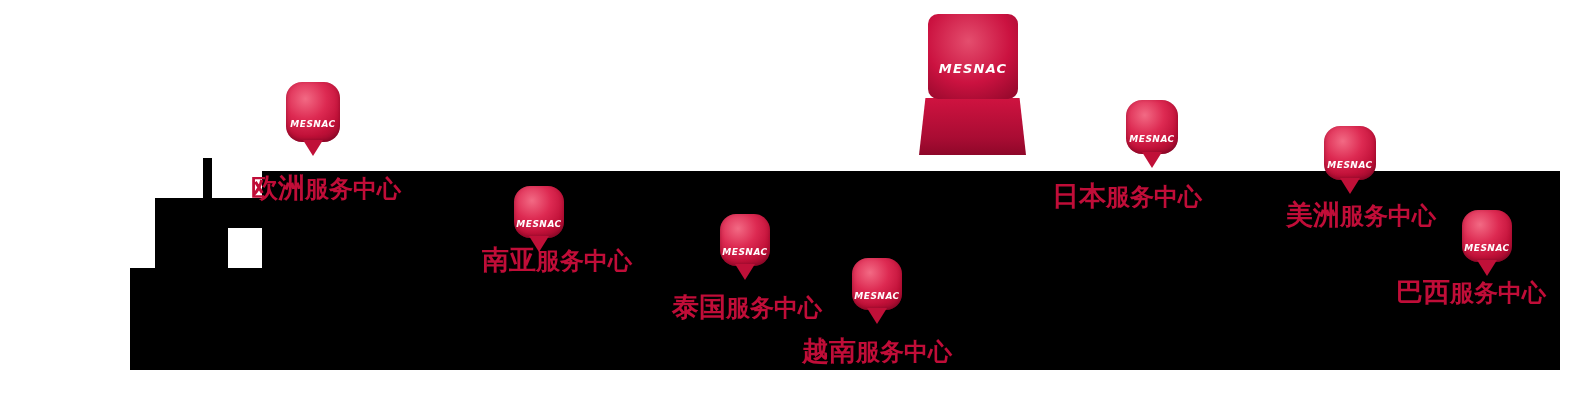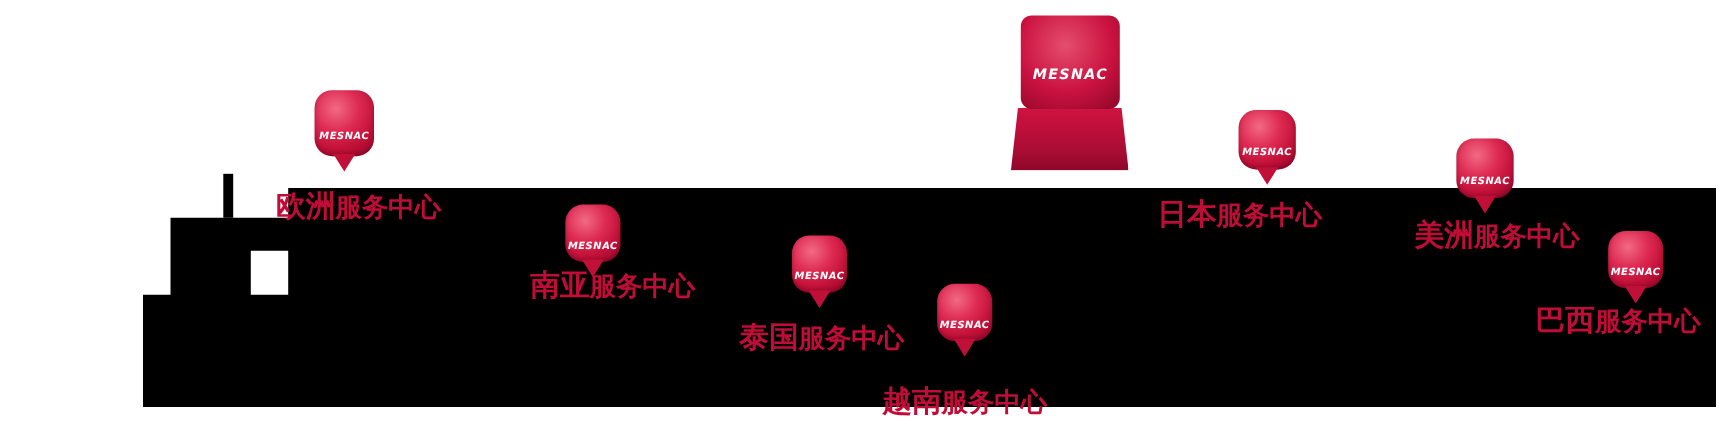--- a/index.html
+++ b/index.html
@@ -107,21 +107,21 @@
   #pin-europe      { left: 286px;  top: 82px;  width: 54px; height: 60px; }
   #label-europe    { left: 251px;  top: 174px; }
 
   #pin-southasia   { left: 514px;  top: 186px; width: 50px; height: 52px; }
   #label-southasia { left: 482px;  top: 246px; }
 
   #pin-thailand    { left: 720px;  top: 214px; width: 50px; height: 52px; }
   #label-thailand  { left: 672px;  top: 293px; }
 
   #pin-vietnam     { left: 852px;  top: 258px; width: 50px; height: 52px; }
-  #label-vietnam   { left: 802px;  top: 352px; }
+  #label-vietnam   { left: 802px;  top: 337px; }
 
   #pin-japan       { left: 1126px; top: 100px; width: 52px; height: 54px; }
   #label-japan     { left: 1052px; top: 182px; }
 
   #pin-americas    { left: 1324px; top: 126px; width: 52px; height: 54px; }
   #label-americas  { left: 1286px; top: 201px; }
 
   #pin-brazil      { left: 1462px; top: 210px; width: 50px; height: 52px; }
   #label-brazil    { left: 1372px; top: 278px; margin-left: 24px; }
 </style>

